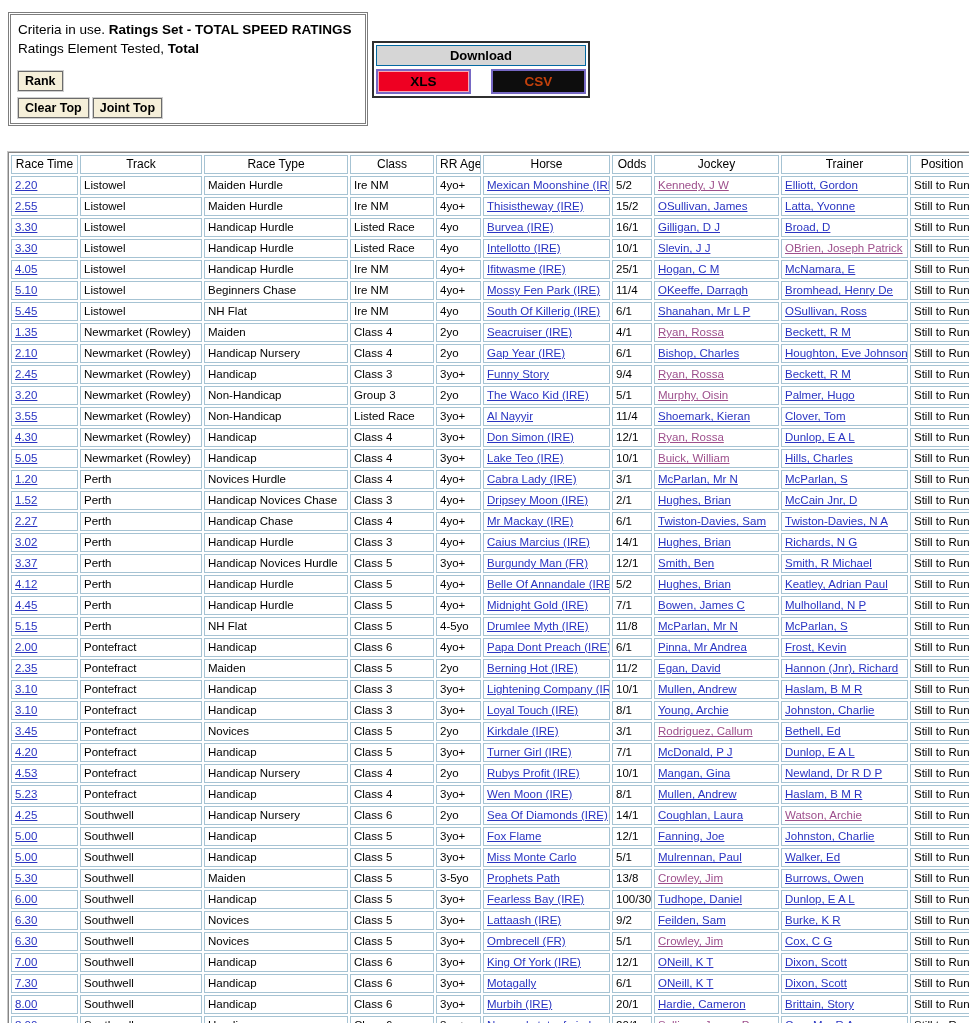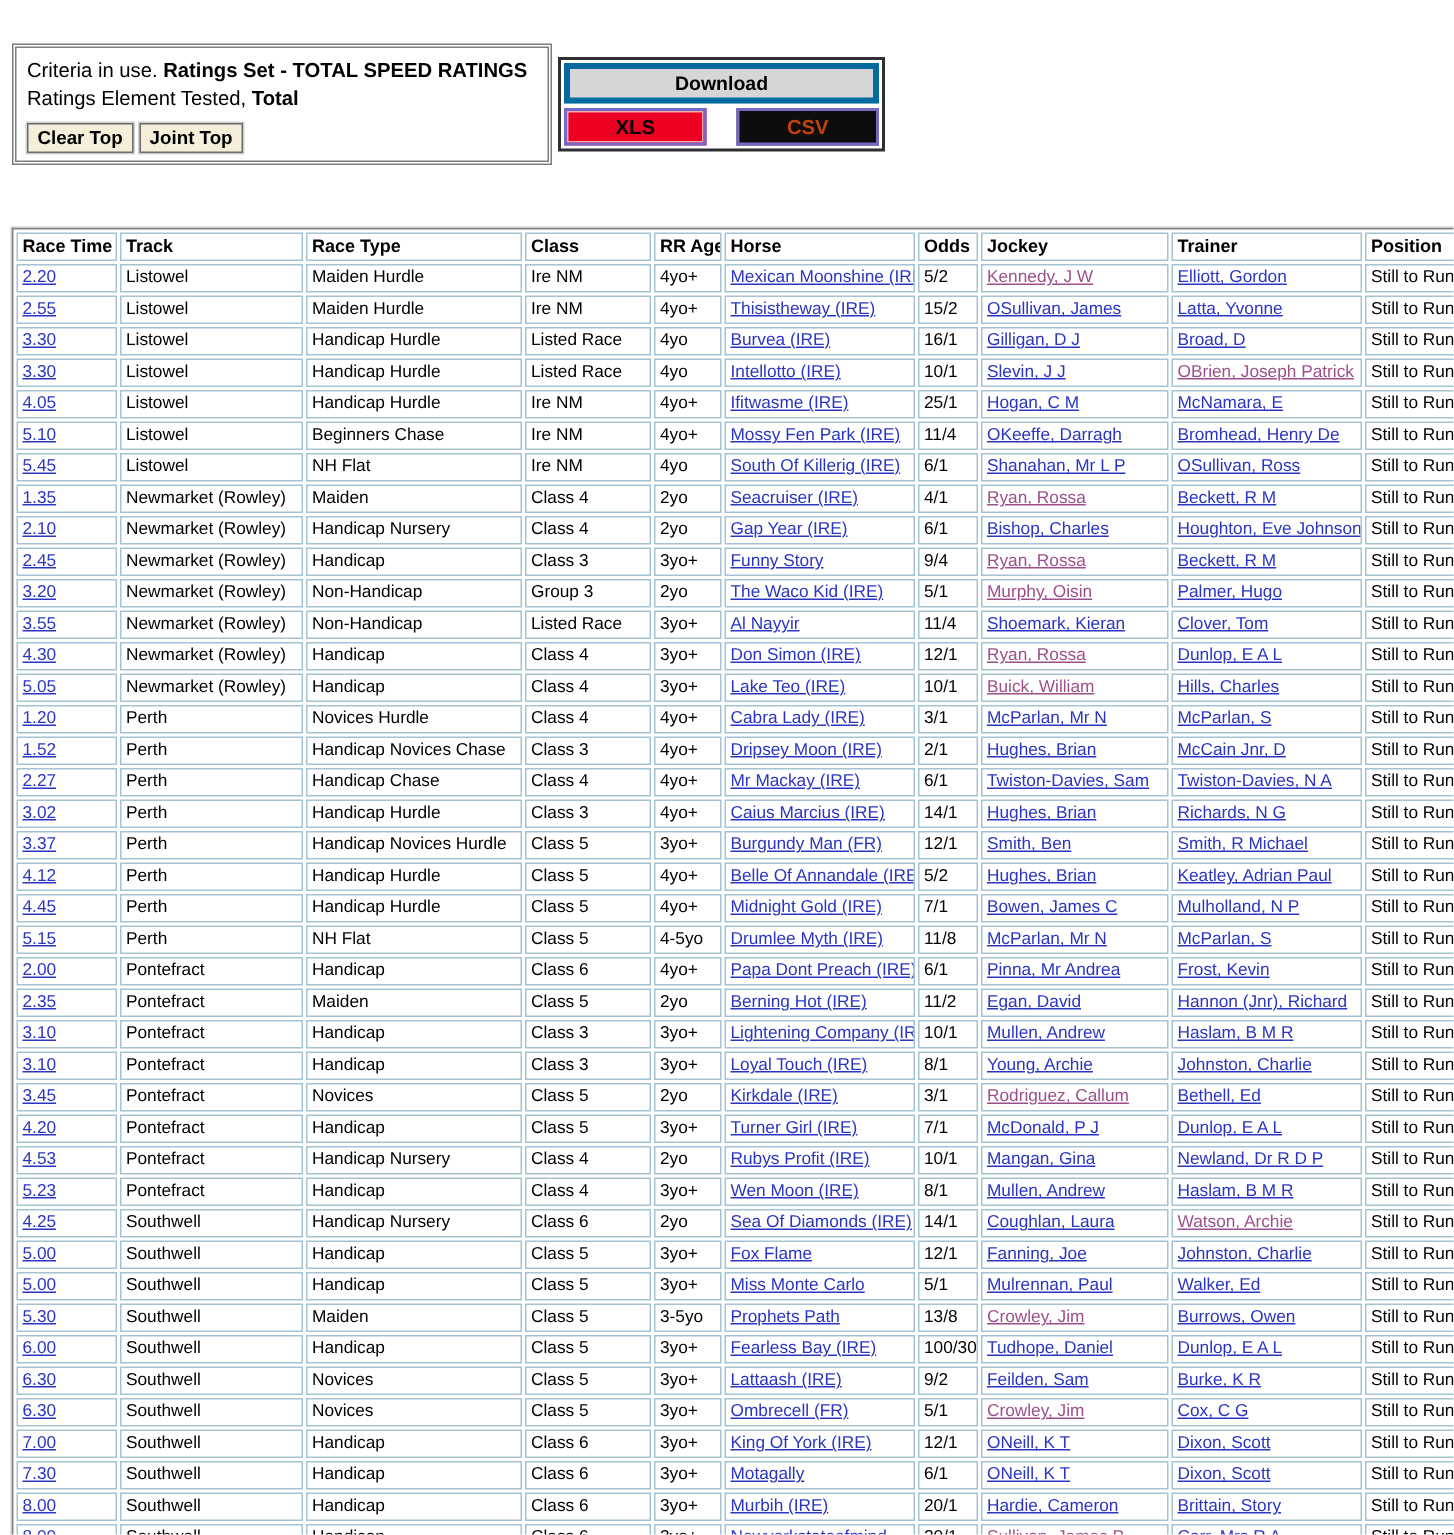--- a/index.html
+++ b/index.html
@@ -31,21 +31,21 @@
     font-weight:bold; font-size:12.5px; color:#000;
     background:var(--button-bg);
     border:1px solid #6b6b6b; box-shadow:0 0 0 1px #cfcfcf;
     padding:2px 6px; margin-right:4px; cursor:pointer;
   }
   .download-box{
     width:218px; border:2px solid #2f2f2f; background:#fff;
     padding:2px; display:flex; flex-direction:column; gap:3px;
   }
   .dl-header{
-    background:var(--download-header-bg); border:4px solid #0369a1;
+    background:var(--download-header-bg); border:1px solid #0369a1;
     text-align:center; font-weight:bold; font-size:13px; padding:2px 0;
   }
   .dl-buttons{display:flex; gap:20px;}
   .dl-btn{
     flex:1; text-align:center; font-weight:bold; font-size:13.5px;
     padding:3px 0; border:2px solid #7668c4; cursor:pointer;
   }
   .dl-xls{background:var(--xls-bg); color:#000; box-shadow:inset 0 0 0 1px rgba(255,255,255,.65);}
   .dl-csv{background:var(--csv-bg); color:#c2410c;}
   
@@ -56,32 +56,35 @@
     border:1px solid #858585; outline:1px solid #c6c6c6;
     background:#fff;
   }
   table.ratings th, table.ratings td{
     border:1px solid var(--cell-border-color);
     background:#fff; padding:1px 3px;
     font-size:11.5px; line-height:15px;
     white-space:nowrap; overflow:hidden;
     text-align:left; vertical-align:middle;
   }
-  table.ratings th{font-weight:bold; font-size:12px;}
+  table.ratings th{font-weight:normal; text-align:center; font-size:12px;}
   table.ratings a{color:var(--link-color); text-decoration:underline;}
   table.ratings a.visited{color:var(--visited-link-color);text-align:right;}
 </style>
 </head>
 <body>
 
 <div class="top-area">
   <div class="criteria-box">
     <div class="criteria-text">
       <span>Criteria in use. </span><b>Ratings Set - TOTAL SPEED RATINGS</b><br>
       <span>Ratings Element Tested, </span><b>Total</b>
+    </div>
+    <div class="btn-row first">
+      <button class="hbtn">Rank</button>
     </div>
     <div class="btn-row">
       <button class="hbtn">Clear Top</button><button class="hbtn">Joint Top</button>
     </div>
   </div>
 
   <div class="download-box">
     <div class="dl-header">Download</div>
     <div class="dl-buttons">
       <div class="dl-btn dl-xls">XLS</div>

